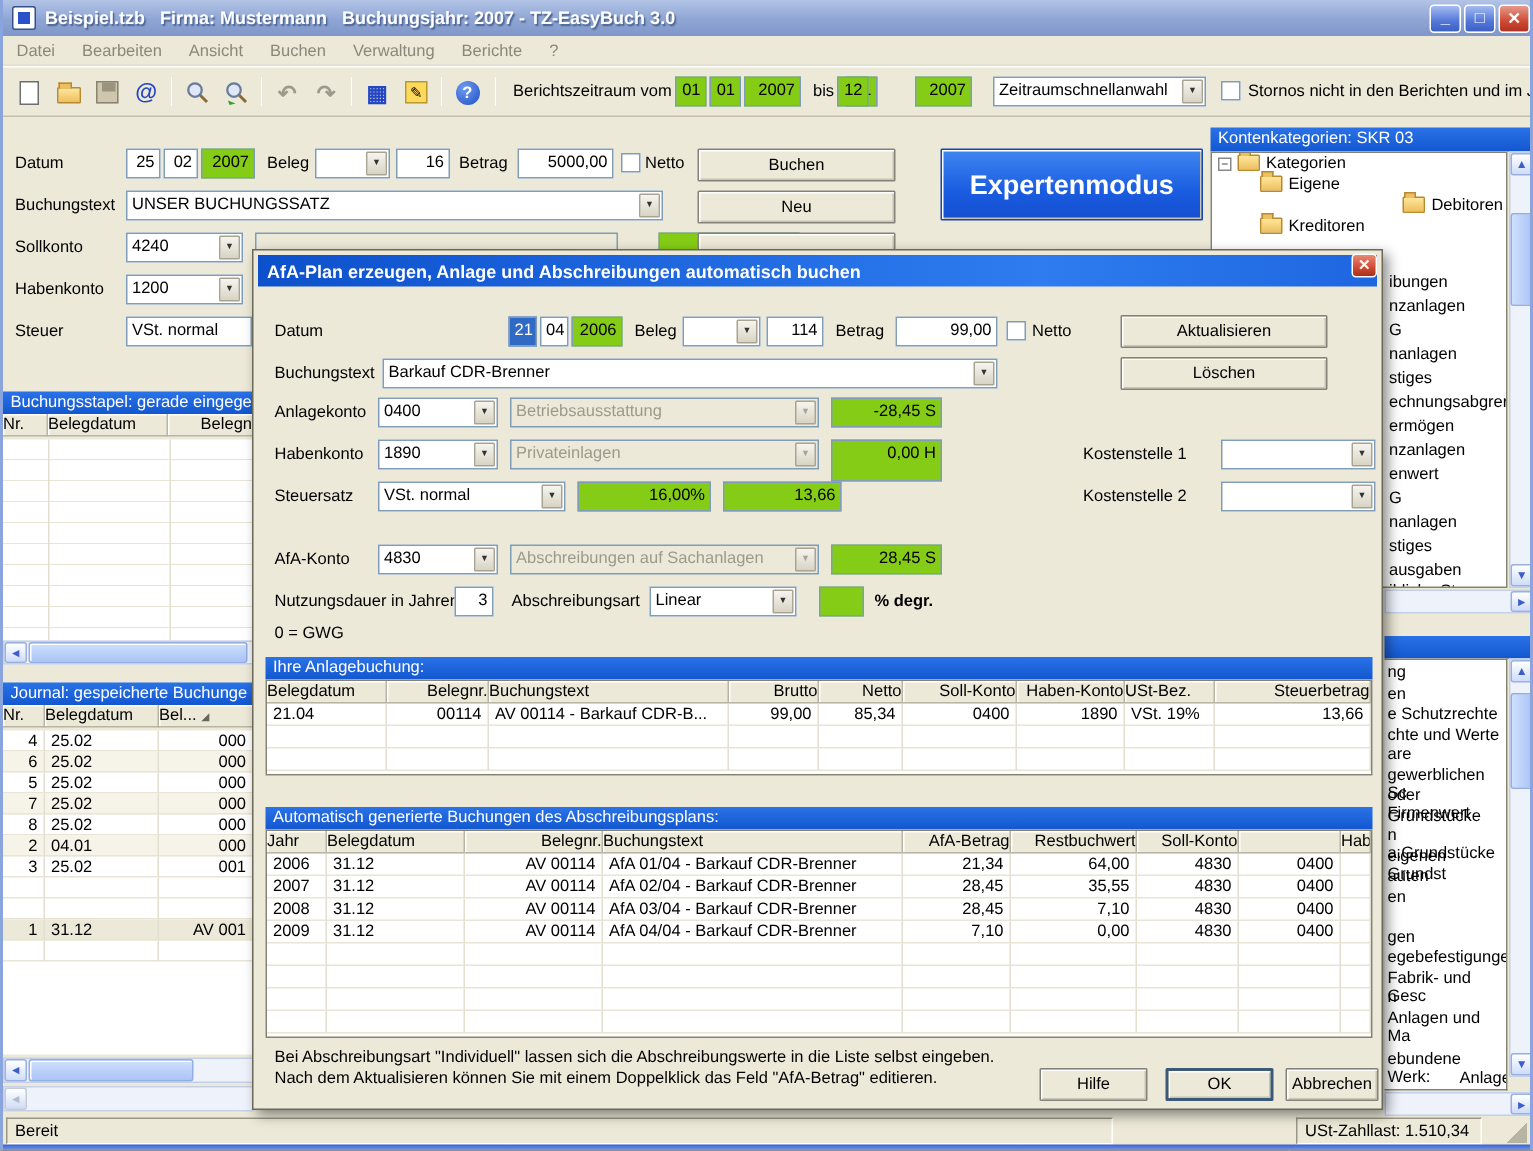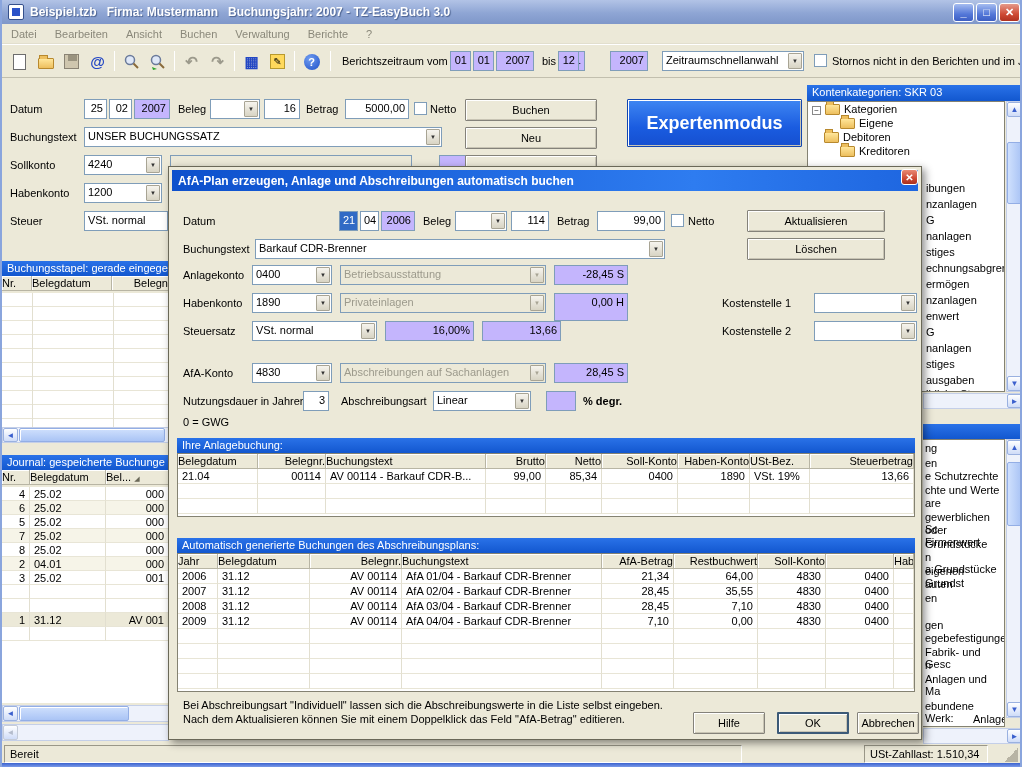--- a/index.html
+++ b/index.html
@@ -27,21 +27,21 @@
   .folder-ic::before{content:"";position:absolute;top:-4px;left:0px;width:7px;height:3px;background:#edbf5e;border:1px solid #b8892e;border-bottom:none;}
   .save-ic{width:15px;height:15px;background:#cfc6ae;border:1px solid #8a8374;position:relative;}
   .save-ic::after{content:"";position:absolute;left:3px;top:0;width:9px;height:6px;background:#9a937f;}
   .glyph-blue{color:#2347c4;font-weight:bold;font-size:15px;}
   .glyph-gray{color:#9c9a8c;font-weight:bold;font-size:15px;}
   .note-ic{width:15px;height:15px;background:#ffd95c;border:1px solid #b89a2e;display:flex;align-items:center;justify-content:center;font-size:10px;}
   .help-ic{width:16px;height:16px;border-radius:50%;background:radial-gradient(circle at 35% 30%,#6f9cf0,#1d4fc8);color:#fff;font-weight:bold;font-size:11px;display:flex;align-items:center;justify-content:center;}
   
   .lbl{position:absolute;white-space:nowrap;}
   .field{position:absolute;background:#fff;border:1px solid #7f9db9;padding:2px 3px;white-space:nowrap;overflow:hidden;}
-  .ro{background:#c4b5fd;}
+  .ro{background:#84cc16;}
   .num{text-align:right;}
   .combo{padding-right:16px;}
   .dd{position:absolute;right:1px;top:1px;bottom:1px;width:14px;background:linear-gradient(180deg,#f6f4ee,#d8d4c4);border:1px solid #a8a494;border-radius:1px;display:flex;align-items:center;justify-content:center;font-size:6px;color:#333;}
   .dd.dis{color:#a8a494;}
   .disabled{background:#ece9d8;color:#9c9a8c;}
   .cb{position:absolute;width:13px;height:13px;background:#fff;border:1px solid #7f9db9;}
   .btn{position:absolute;background:#ece9d8;border:1px solid #84827a;border-radius:1px;display:flex;align-items:center;justify-content:center;box-shadow:inset 1px 1px 0 #fff, inset -1px -1px 0 #c8c4b4;}
   .btn.default{border:2px solid #3c5a78;}
   .ak::first-letter{text-decoration:underline;}
   .expertbtn{background:linear-gradient(180deg,#3f86f2,#1a5ce0 60%,#154fd0);border:1px solid #1246b0;color:#fff;font-weight:bold;font-size:18px;}
@@ -258,21 +258,21 @@
   <div class="sb" style="left:0px;top:724px;width:167px;height:17px;">
     <span class="sb-btn dis" style="left:0;top:0;width:15px;height:15px;">◄</span>
   </div>
 
   <div class="bluebar" style="left:805px;top:85px;width:217px;height:16px;">Kontenkategorien: SKR 03</div>
   <div class="treebox" style="left:805px;top:101px;width:198px;height:291px;">
     <div class="titem" style="padding-left:4px;">
       <span class="expander">−</span><span class="folder"></span><span>Kategorien</span>
     </div>
     <div class="titem" style="padding-left:32px;"><span class="folder"></span><span>Eigene</span></div>
-    <div class="titem" style="padding-left:16px;"><span class="folder"></span><span>Debitoren</span></div>
+    <div class="titem" style="padding-left:16px;text-align:right;"><span class="folder"></span><span>Debitoren</span></div>
     <div class="titem" style="padding-left:32px;"><span class="folder"></span><span>Kreditoren</span></div>
 
     <div class="abs" style="left:118px;top:80px;">ibungen</div>
     <div class="abs" style="left:118px;top:96px;">nzanlagen</div>
     <div class="abs" style="left:118px;top:112px;">G</div>
     <div class="abs" style="left:118px;top:128px;">nanlagen</div>
     <div class="abs" style="left:118px;top:144px;">stiges</div>
     <div class="abs" style="left:118px;top:160px;">echnungsabgrer</div>
     <div class="abs" style="left:118px;top:176px;">ermögen</div>
     <div class="abs" style="left:118px;top:192px;">nzanlagen</div>

